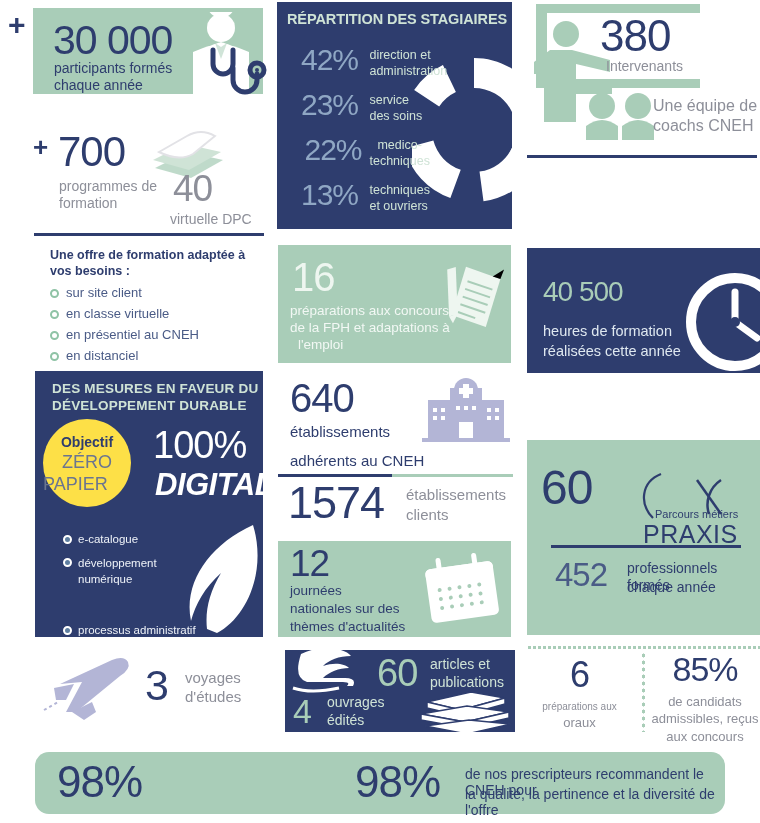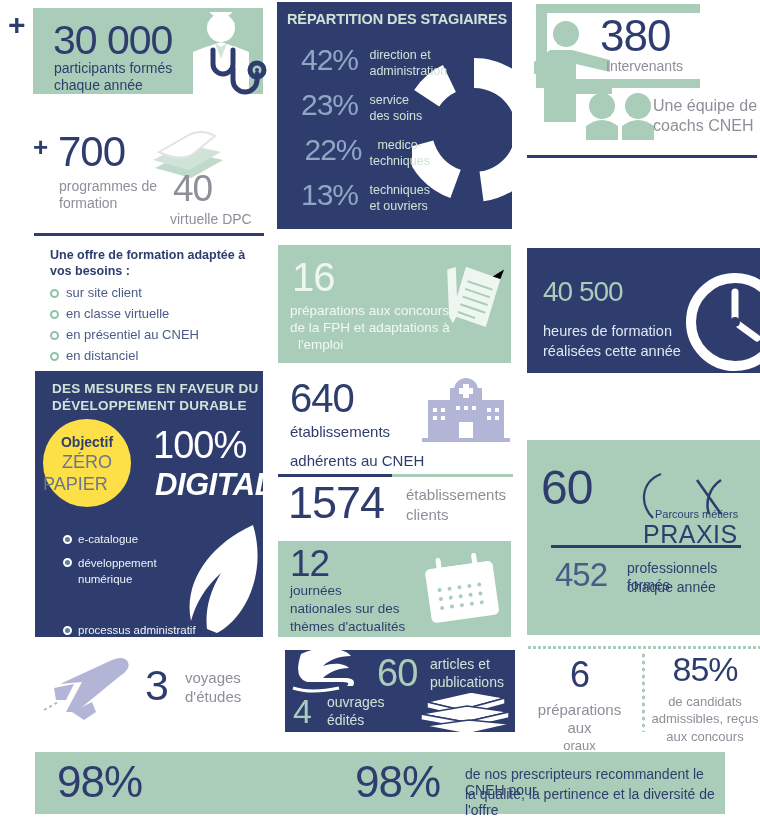--- a/index.html
+++ b/index.html
@@ -355,34 +355,34 @@
     <div class="abs hr-navy" style="left:24px;top:105px;width:190px;"></div>
     <div class="abs num navy" style="left:28px;top:118px;font-size:33px;color:#4a5b86;">452</div>
     <div class="abs lbl navy" style="left:100px;top:120px;font-size:14px;">professionnels formés</div>
     <div class="abs lbl navy" style="left:100px;top:139px;font-size:14px;">chaque année</div>
   </div>
 
   <div class="abs dotline" style="left:527px;top:645px;width:233px;height:4px;"></div>
 
   <div class="abs" style="left:527px;top:655px;width:105px;height:80px;text-align:center;">
     <div class="num navy" style="font-size:36px;padding-top:2px;">6</div>
-    <div class="lbl greybl" style="font-size:15px;padding-top:8px;">préparations aux</div>
+    <div class="lbl greybl" style="font-size:10px;padding-top:8px;">préparations aux</div>
     <div class="lbl greybl" style="font-size:13px;padding-top:2px;">oraux</div>
   </div>
 
   <div class="abs dotcol" style="left:641px;top:652px;width:4px;height:80px;"></div>
 
   <div class="abs" style="left:650px;top:650px;width:110px;height:90px;text-align:center;">
     <div class="num navy" style="font-size:34px;padding-top:2px;">85%</div>
     <div class="lbl greybl" style="font-size:13px;padding-top:8px;">de candidats</div>
     <div class="lbl greybl" style="font-size:13px;padding-top:2px;">admissibles, reçus</div>
     <div class="lbl greybl" style="font-size:13px;padding-top:2px;">aux concours</div>
   </div>
 
-  <div class="abs panel-green" style="left:35px;top:752px;width:690px;height:62px;">
+  <div class="abs panel-green" style="left:35px;top:752px;width:690px;height:62px;border-radius:14px;">
     <div class="abs num navy" style="left:22px;top:8px;font-size:44px;">98%</div>
     <div class="abs navy" style="left:130px;top:25px;font-size:14px;margin-top:48px;">de stagiaires satisfaits</div>
     <div class="abs num navy" style="left:320px;top:8px;font-size:44px;">98%</div>
     <div class="abs navy" style="left:430px;top:14px;font-size:14px;">de nos prescripteurs recommandent le CNEH pour</div>
     <div class="abs navy" style="left:430px;top:34px;font-size:14px;">la qualité, la pertinence et la diversité de l'offre</div>
   </div>
 
 </div>
 
 </body></html>

